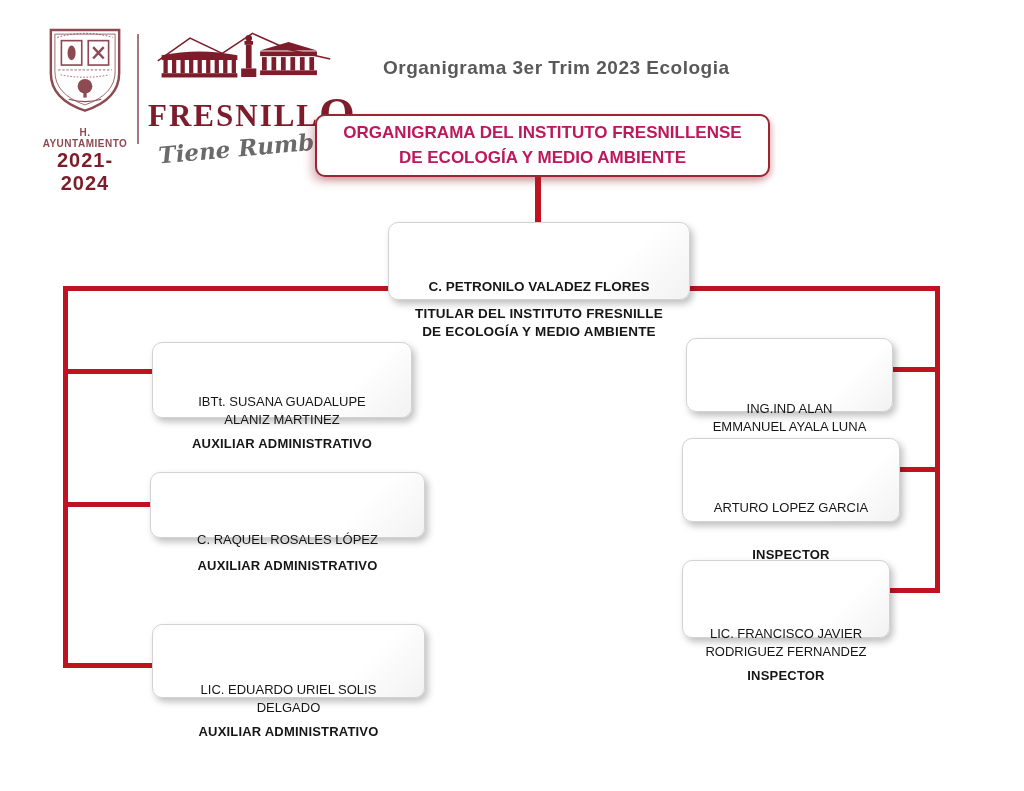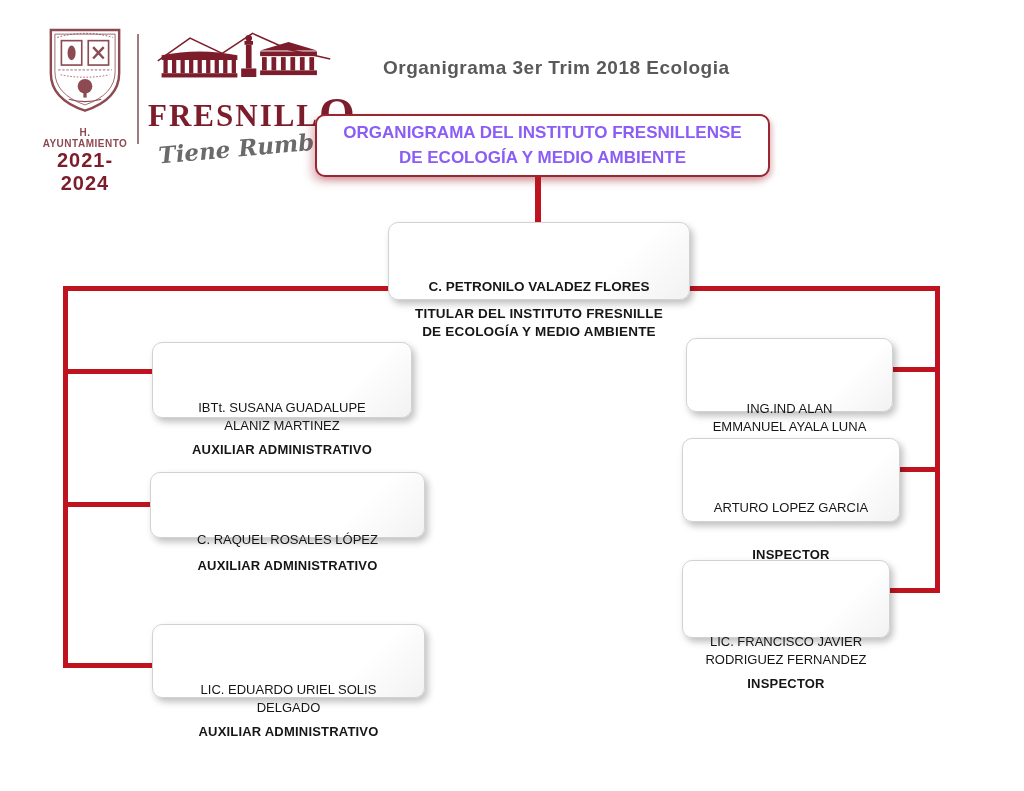--- a/index.html
+++ b/index.html
@@ -34,44 +34,44 @@
     font-family:"DejaVu Serif", serif;font-style:italic;font-weight:600;
     color:#6a6a6a;font-size:23px;transform:rotate(-5deg);margin-top:-4px;
   }
   
   .connector{position:absolute;background:var(--connector-red);z-index:1;}
   .box{position:absolute;z-index:2;display:flex;flex-direction:column;align-items:center;text-align:center;}
   .title-box{
     left:315px;top:114px;width:455px;height:63px;justify-content:center;
     background:#ffffff;border:2px solid var(--title-border);border-radius:10px;
     box-shadow:-4px 5px 8px rgba(160,40,50,.30), 3px 3px 5px rgba(160,40,50,.22);
-    font-size:17px;font-weight:bold;color:#8b5cf6;line-height:1.45;white-space:pre-line;
+    font-size:17px;font-weight:bold;color:#be185d;line-height:1.45;white-space:pre-line;
   }
   .node{
     background:linear-gradient(135deg,#ffffff 72%,#f2f2f2 100%);
     border:1px solid #d2d2d2;border-radius:10px;
     box-shadow:3px 4px 7px rgba(0,0,0,.25);
     color:#161616;
   }
   .node .name{font-size:13px;line-height:1.35;white-space:pre-line;margin-top:44px;}
   .node .role{font-size:13px;font-weight:bold;letter-spacing:.2px;}
   .root-node{left:388px;top:222px;width:302px;height:78px;padding-top:11px;}
   .root-node .name{font-weight:bold;font-size:13.5px;}
   .root-node .role{font-size:13.5px;line-height:1.35;margin-top:9px;white-space:pre-line;}
-  .node-l1{left:152px;top:342px;width:260px;height:76px;padding-top:12px;align-items:center;}
+  .node-l1{left:152px;top:342px;width:260px;height:76px;padding-top:6px;align-items:center;}
   .node-l1 .role{margin-top:8px;}
   .node-l2{left:150px;top:472px;width:275px;height:66px;padding-top:14px;}
   .node-l2 .role{margin-top:9px;}
   .node-l3{left:152px;top:624px;width:273px;height:74px;padding-top:12px;}
   .node-l3 .role{margin-top:8px;}
   .node-r1{left:686px;top:338px;width:207px;height:74px;padding-top:17px;}
   .node-r1 .role{margin-top:8px;}
   .node-r2{left:682px;top:438px;width:218px;height:84px;padding-top:16px;gap:20px;}
   .node-r2 .role{margin-top:10px;}
-  .node-r3{left:682px;top:560px;width:208px;height:78px;padding-top:28px;}
+  .node-r3{left:682px;top:560px;width:208px;height:78px;padding-top:20px;}
   .node-r3 .role{margin-top:8px;}
 </style>
 </head>
 <body>
 
 <div class="page">
 
   <div class="crest-block">
     <svg width="92" height="96" viewBox="0 0 100 118" style="color:var(--crest-maroon)">
       <path d="M8 5 H92 V58 Q92 90 50 104 Q8 90 8 58 Z" fill="none" stroke="currentColor" stroke-width="3"></path>
@@ -124,21 +124,21 @@
           <rect x="164" y="28" width="5" height="14"></rect>
       </g>
       <rect x="112" y="42" width="60" height="5" fill="currentColor"></rect>
     </svg>
     <div class="wordmark">
       <span class="wm-main">FRESNILL</span><span class="wm-o">O</span>
     </div>
     <div class="tagline">Tiene Rumbo</div>
   </div>
 
-  <div class="doc-title">Organigrama 3er Trim 2018 Ecologia</div>
+  <div class="doc-title">Organigrama 3er Trim 2023 Ecologia</div>
 
   <div class="connector" style="left:535px;top:177px;width:6px;height:46px;"></div>
   <div class="connector" style="left:63px;top:286px;width:327px;height:5px;"></div>
   <div class="connector" style="left:688px;top:286px;width:249px;height:5px;"></div>
   <div class="connector" style="left:63px;top:286px;width:5px;height:382px;"></div>
   <div class="connector" style="left:935px;top:286px;width:5px;height:307px;"></div>
   <div class="connector" style="left:66px;top:369px;width:86px;height:5px;"></div>
   <div class="connector" style="left:66px;top:502px;width:84px;height:5px;"></div>
   <div class="connector" style="left:66px;top:663px;width:86px;height:5px;"></div>
   <div class="connector" style="left:893px;top:367px;width:45px;height:5px;"></div>

